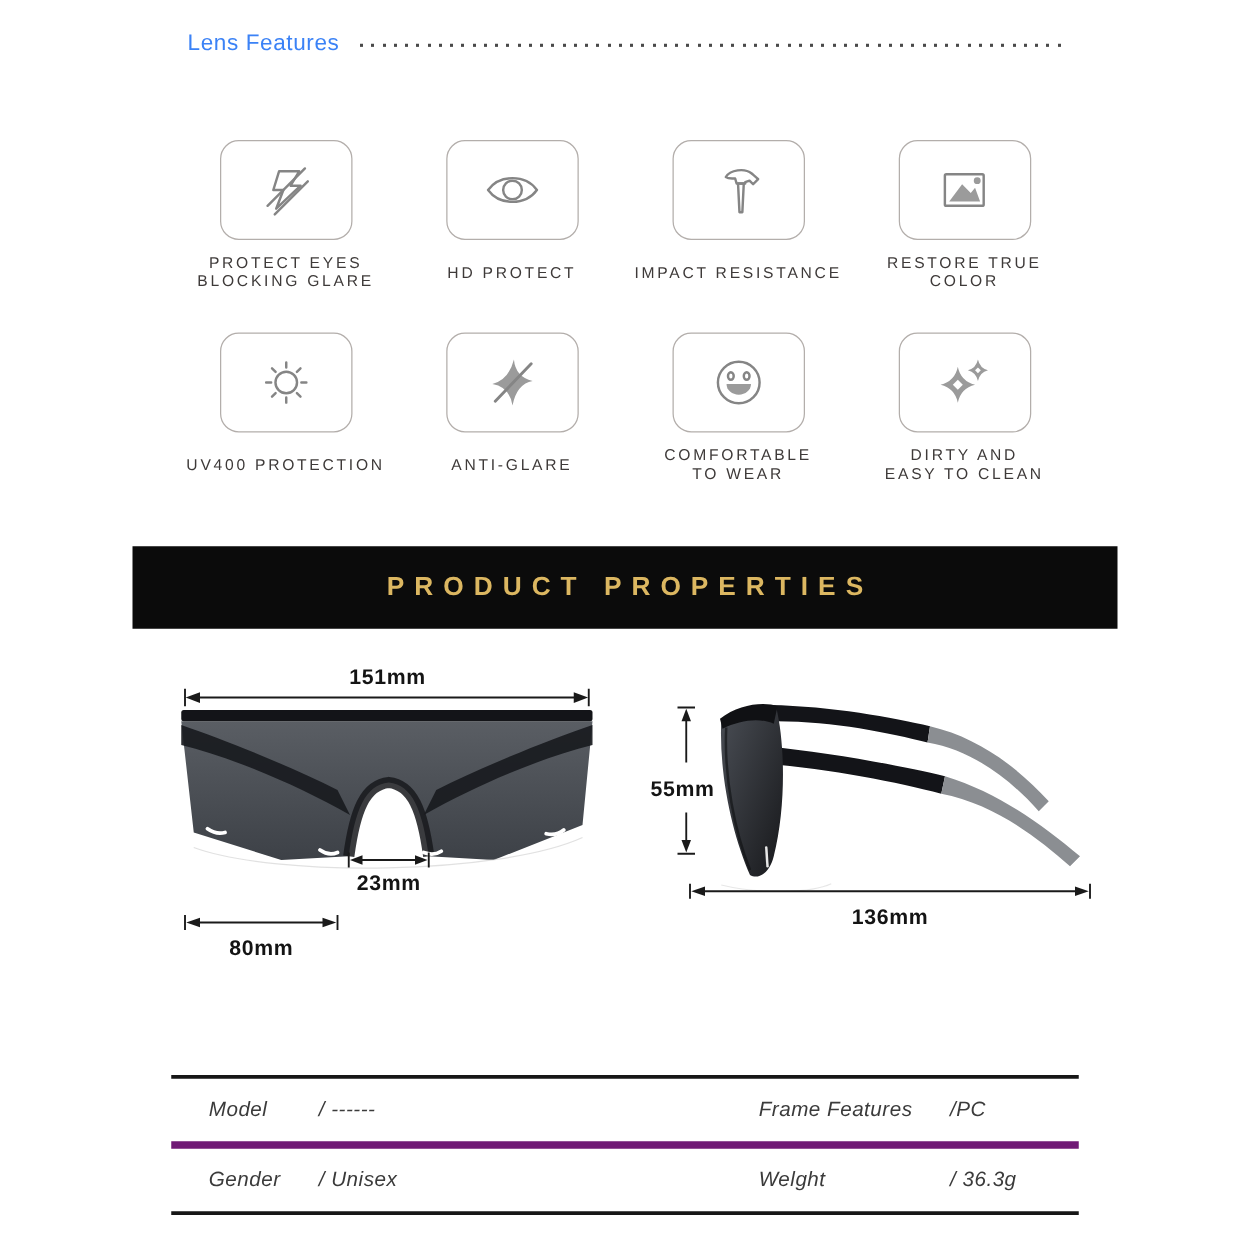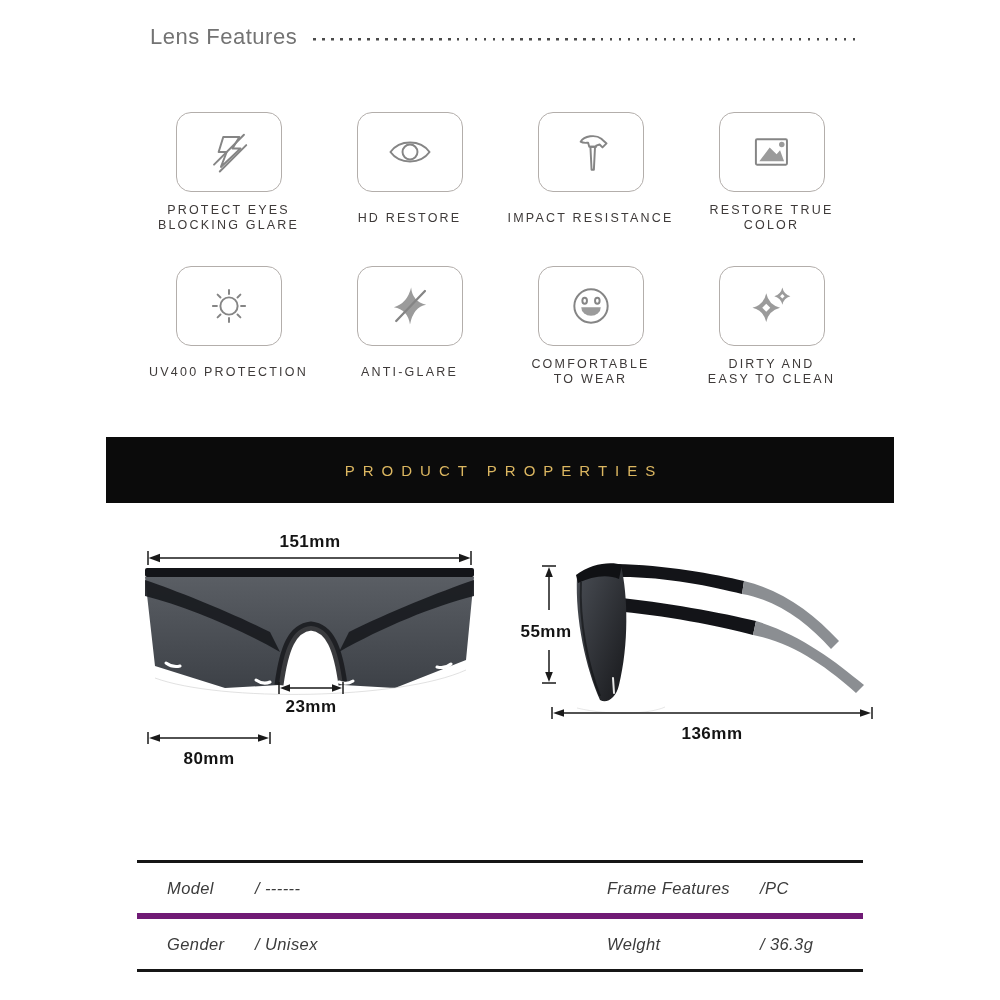--- a/index.html
+++ b/index.html
@@ -2,39 +2,39 @@
 <html style="--banner-bg: #0b0b0b; --banner-gold: #dcb761; --icon-stroke: #858585; --icon-fill: #9b9b9b; --lens-gray: #474b52; --frame-black: #131418; --temple-gray: #8b8e92;"><head>
 <meta charset="utf-8">
 <style>
   html,body{margin:0;padding:0;background:#fff;}
   #page{
     position:relative; width:1000px; height:1000px; background:#fff; overflow:hidden;
     font-family:"Liberation Sans", sans-serif; color:#2a2a2a;
   }
   
   .lens-header{position:absolute; left:150px; top:24px; width:705px; display:flex; align-items:center;}
-  .lens-header .title{font-size:22px; color:#737373; letter-spacing:.5px; white-space:nowrap;}
+  .lens-header .title{font-size:18px; color:#3b82f6; letter-spacing:.5px; white-space:nowrap;}
   .lens-header .dots{flex:1; height:3px; margin-left:16px; margin-top:4px;
     background-image:repeating-linear-gradient(90deg,#4a4a4a 0 2.5px,transparent 2.5px 9px);
     background-size:100% 2.5px; background-repeat:no-repeat; background-position:0 0;}
   
   .features{position:absolute; left:138px; top:112px; width:724px;
     display:grid; grid-template-columns:repeat(4,181px); row-gap:32px;}
   .feature{display:flex; flex-direction:column; align-items:center;}
   .feat-card{width:104px; height:78px; border:1.5px solid #b3aeab; border-radius:15px;
     background:#fff; display:flex; align-items:center; justify-content:center;}
   .feat-card svg{width:46px; height:46px;}
   .feat-label{margin-top:10px; min-height:32px; display:flex; align-items:center; text-align:center;
     font-size:12.5px; letter-spacing:2.2px; color:#3e3a39; line-height:1.2; white-space:pre-line;}
   .icon-stroke{stroke:var(--icon-stroke,#858585); fill:none; stroke-width:1.7; stroke-linecap:round; stroke-linejoin:round;}
   .icon-fill{fill:var(--icon-fill,#9b9b9b); stroke:none;}
   
   .banner{position:absolute; left:106px; top:437px; width:788px; height:66px;
     background:var(--banner-bg,#0b0b0b); display:flex; align-items:center; justify-content:center;}
-  .banner .banner-text{color:var(--banner-gold,#dcb761); font-size:15px; font-weight:400;
+  .banner .banner-text{color:var(--banner-gold,#dcb761); font-size:21px; font-weight:700;
     letter-spacing:8px; padding-left:8px;}
   
   .diagrams{position:absolute; left:0; top:505px; width:1000px; height:300px;text-align:right;}
   .front-svg{position:absolute; left:140px; top:23px;}
   .side-svg{position:absolute; left:515px; top:45px;}
   .dim-line{stroke:#1a1a1a; stroke-width:1.5; fill:none;}
   .dim-head{fill:#1a1a1a; stroke:none;}
   .dim-text{font:600 17px "Liberation Sans", sans-serif; fill:#141414; letter-spacing:.5px;}
   
   .props{position:absolute; left:137px; top:860px; width:726px;
@@ -66,21 +66,21 @@
 BLOCKING GLARE</div>
     </div>
 
     <div class="feature">
       <div class="feat-card">
         <svg viewBox="0 0 40 40">
           <path class="icon-stroke" d="M3,20 C11,9 29,9 37,20 C29,31 11,31 3,20 Z"></path>
           <circle class="icon-stroke" cx="20" cy="20" r="6.5"></circle>
         </svg>
       </div>
-      <div class="feat-label">HD RESTORE</div>
+      <div class="feat-label">HD PROTECT</div>
     </div>
 
     <div class="feature">
       <div class="feat-card">
         <svg viewBox="0 0 40 40">
           <path class="icon-stroke" d="M11,11 C14,6 24,4.5 29,8.5 C30.5,9.8 32,11 33.5,12.5 L30,16 L27.5,13.5 L24.5,14.5 L24.5,15.5 L18.5,15.5 L17.5,12 C15.5,12 13,12.5 11,11 Z"></path>
           <path class="icon-stroke" d="M19.5,15.5 L23.5,15.5 L22.5,35.5 L20.5,35.5 Z"></path>
         </svg>
       </div>
       <div class="feat-label">IMPACT RESISTANCE</div>

